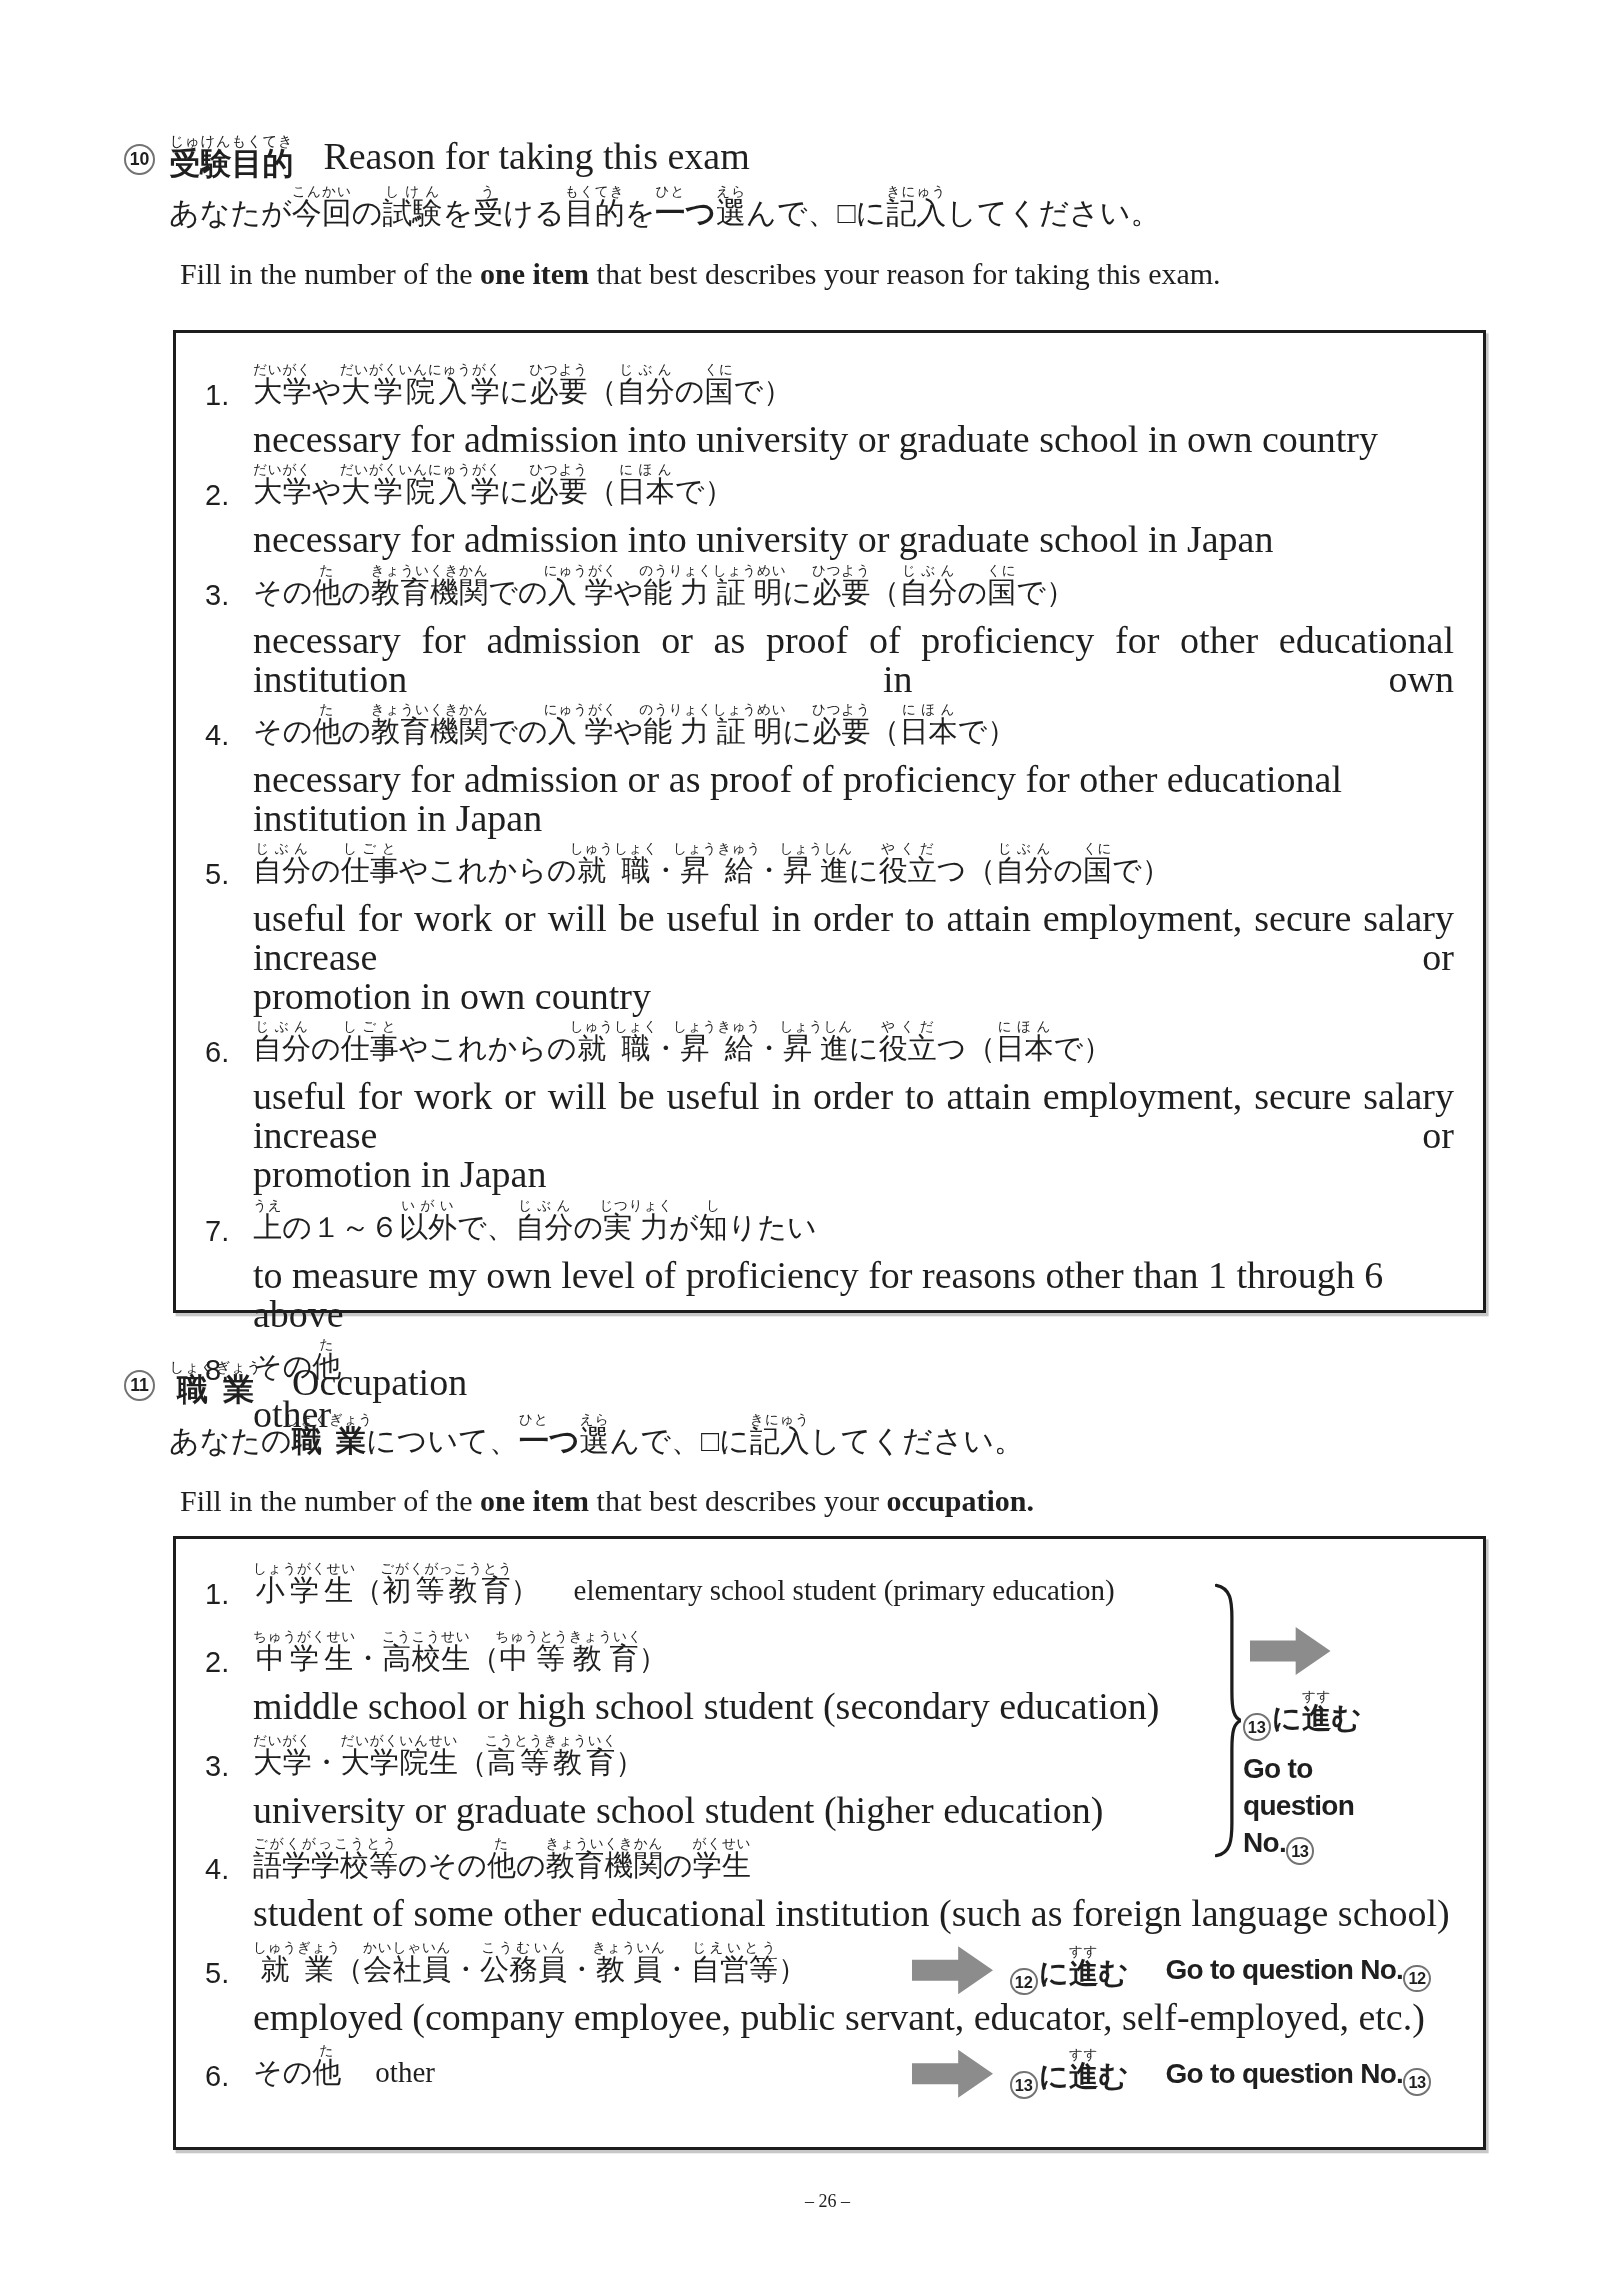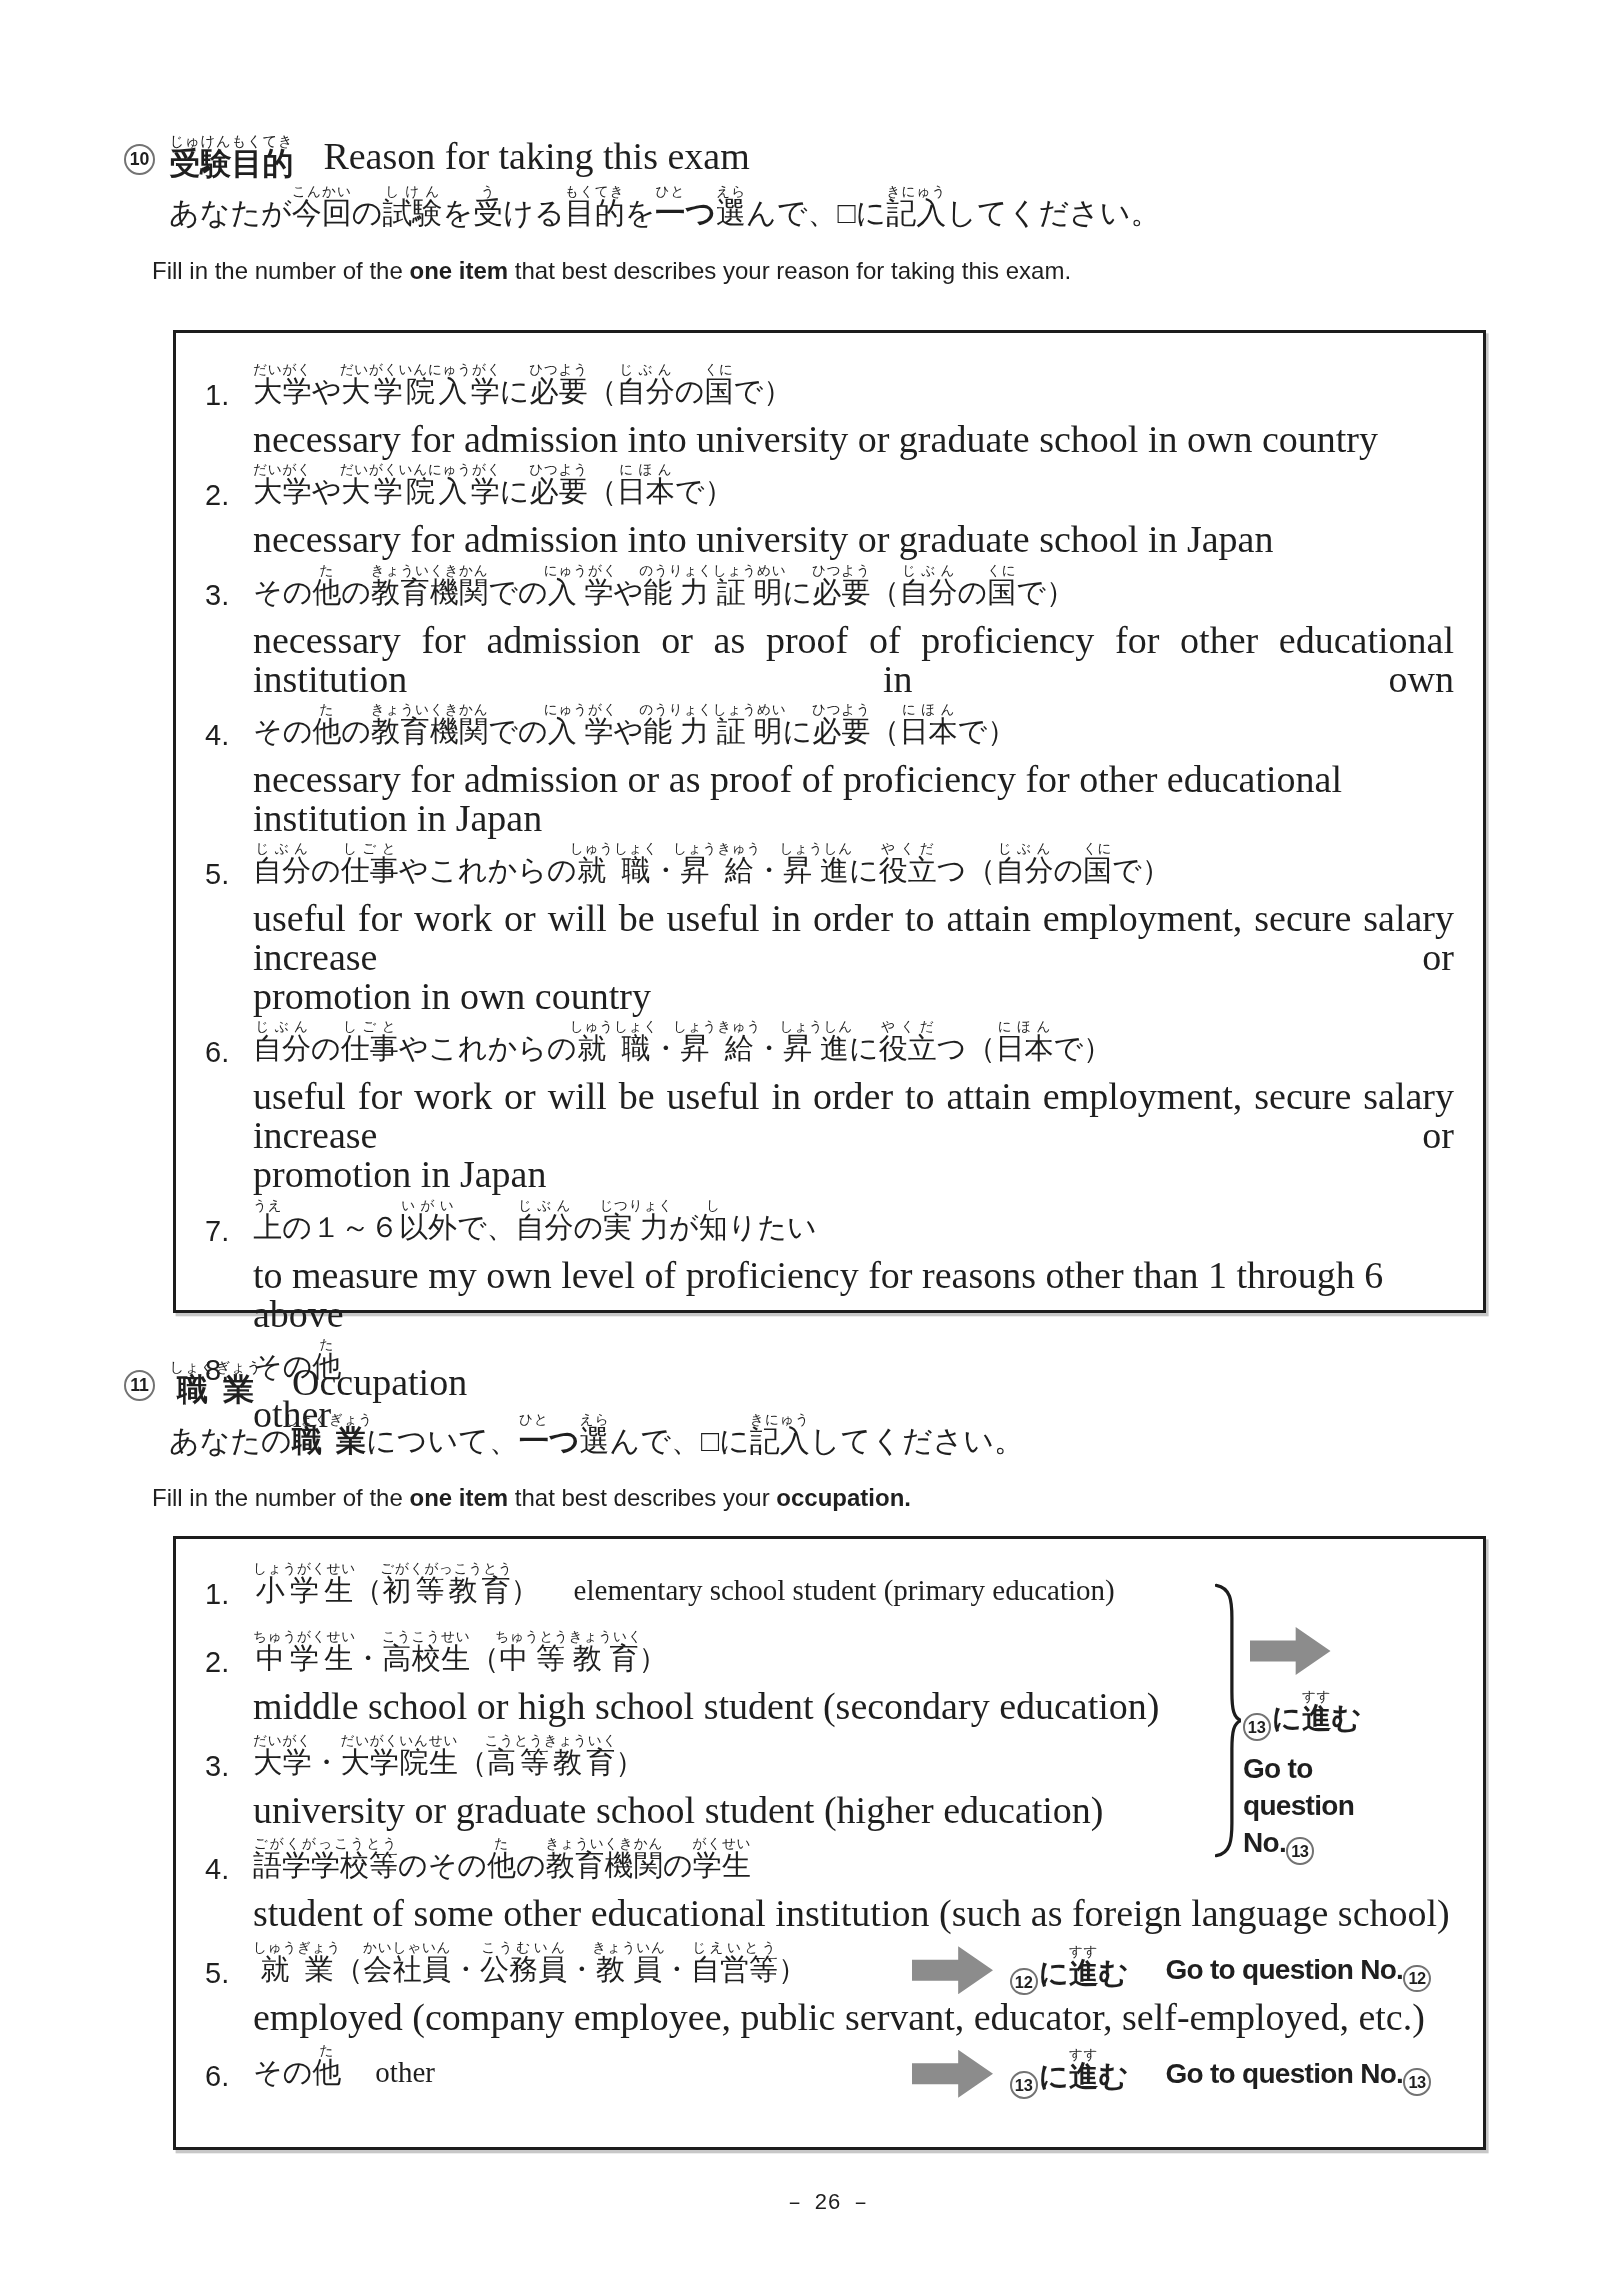--- a/index.html
+++ b/index.html
@@ -28,21 +28,21 @@
   .cnum.big { width:31px; height:31px; font-size:17.7px; }
 
   
   .sec-header { position:absolute; left:124px; display:flex; align-items:flex-end; }
   .sec-header .cnum.big { margin-bottom:3.9px; margin-right:14.4px; }
   .sec-title { font-size:31px; font-weight:bold; }
   .sec-title rt { font-size:14.4px; }
   .sec-title-en { font-size:38px; font-family:"Liberation Serif", serif; margin-left:30px; margin-bottom:1.3px; font-weight:normal; }
 
   .instr-ja { position:absolute; left:169px; font-size:30px; }
-  .instr-en { position:absolute; left:152px; font-size:24px; font-family:Liberation Sans, sans-serif; }
+  .instr-en { position:absolute; left:180px; font-size:30px; font-family:Liberation Serif, serif; }
 
   
   .opt-box {
     position:absolute; left:173px; width:1313px;
     border:3.3px solid #1d1d1d; background:#fff;
     box-shadow:2.6px 3.3px 0 rgba(130,130,130,.45);
   }
   #box10 { top:330px;  height:983px; padding:29px 29px 0 29px; }
   #box11 { top:1536px; height:614px;  padding:22px 29px 0 29px; }
 
@@ -77,21 +77,21 @@
   
   .brace { position:absolute; left:1039px; top:43px; width:26px; height:277px; }
   .side-note { position:absolute; left:1067px; top:88px; width:209px; }
   .side-note .arrow-right { margin-left:6.5px; margin-bottom:13px; }
   .side-note .goto-ja { display:block; margin-bottom:9.2px; }
   .side-note-line { font-size:28px; font-weight:600; line-height:37px; letter-spacing:-0.7px; }
   .side-note-line .cnum { vertical-align:-5.2px; }
 
   .page-number {
     position:absolute; top:2191px; left:0; width:100%;
-    text-align:center; font-size:22px; font-family:Liberation Mono, monospace;padding-left:32px;
+    text-align:center; font-size:18px; font-family:Liberation Serif, serif;padding-left:32px;
   }
 </style>
 </head>
 <body>
 
 <div class="sec-header" style="top:134px;">
   <span class="cnum big">10</span>
   <span class="sec-title ruby-line"><ruby class="b"><span>受験目的</span><rt>じゅけんもくてき</rt></ruby></span>
   <span class="sec-title-en">Reason for taking this exam</span>
 </div>

